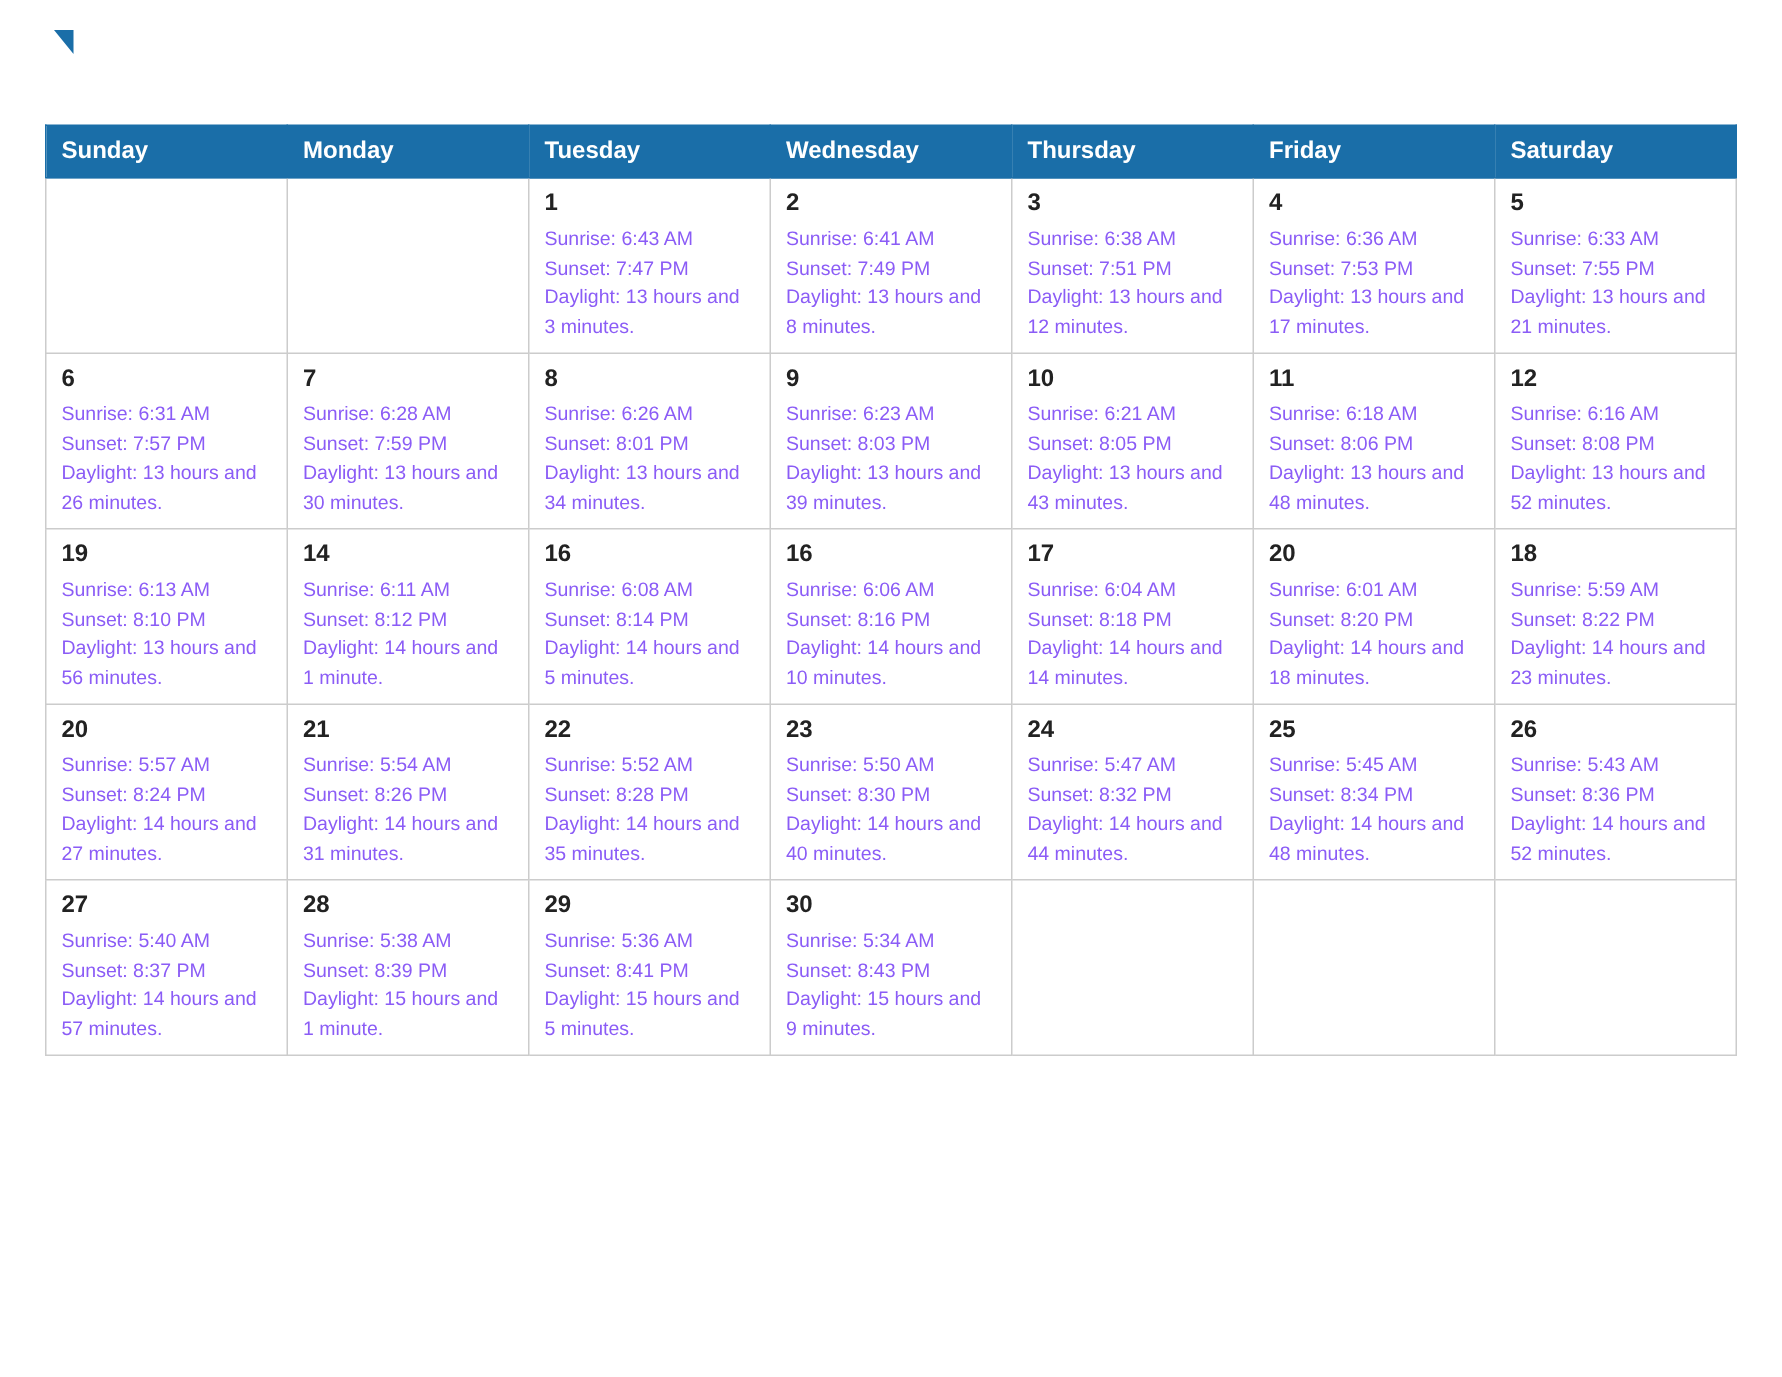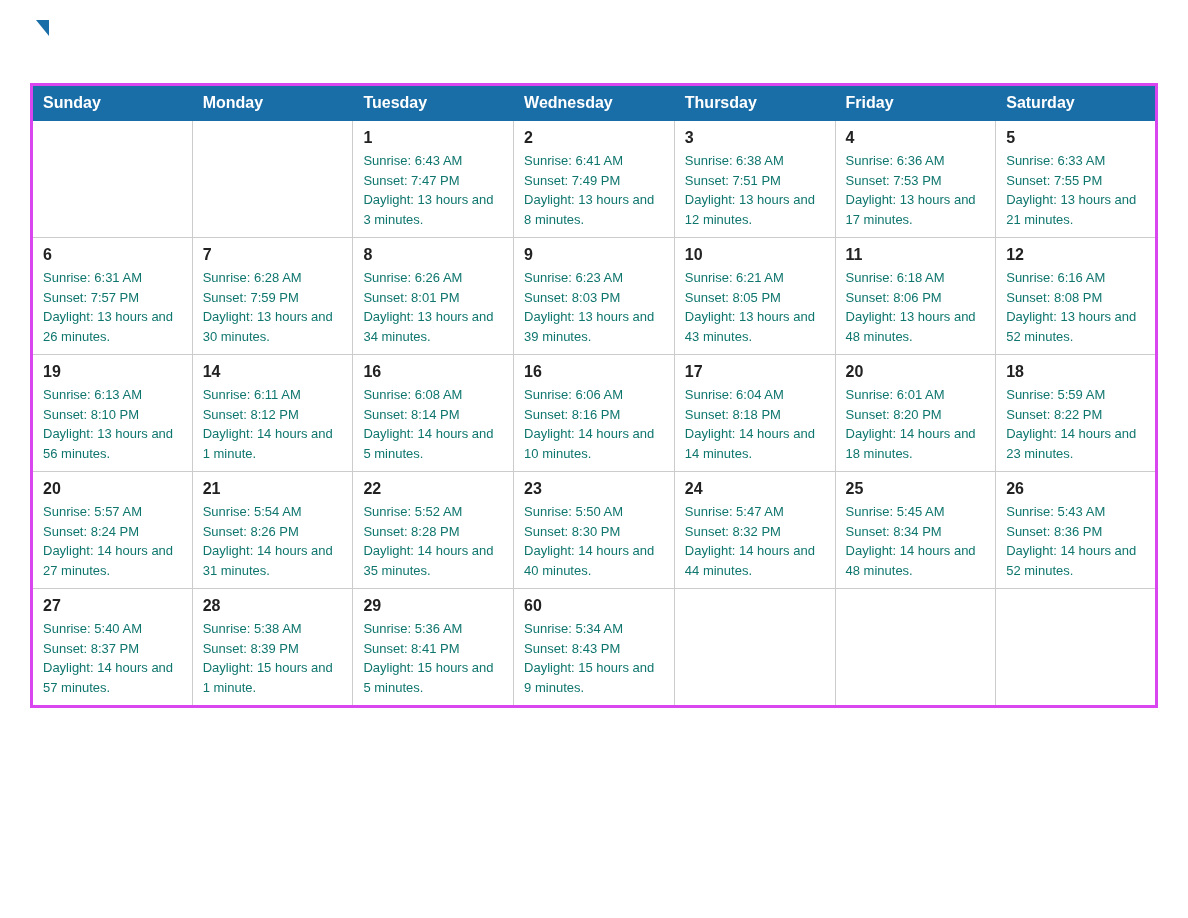--- a/index.html
+++ b/index.html
@@ -41,21 +41,21 @@
       line-height: 1.1;
     }
     .location {
       font-size: 22px;
       color: #444;
       margin-top: 4px;
     }
     .calendar {
       width: 100%;
       border-collapse: collapse;
-      border: 3px solid #d946ef;
+      border: 1px solid #d946ef;
     }
     .calendar th {
       background-color: #1a6ea8;
       color: #fff;
       padding: 8px 10px;
       text-align: left;
       font-size: 16px;
       border: 1px solid #1a6ea8;
     }
     .calendar td {
@@ -66,21 +66,21 @@
       min-height: 110px;
     }
     .day-number {
       font-size: 16px;
       font-weight: bold;
       color: #222;
       margin-bottom: 4px;
     }
     .day-info {
       font-size: 13px;
-      color: #0f766e;
+      color: #8b5cf6;
       line-height: 1.5;
     }
     .empty-cell {
       background: #fff;
     }
     tr td {
       height: 110px;
     }
     .logo-row1 {
       display: flex;
@@ -242,21 +242,21 @@
         </td>
         <td>
           <div class="day-number">28</div>
           <div class="day-info">Sunrise: 5:38 AM<br>Sunset: 8:39 PM<br>Daylight: 15 hours and 1 minute.</div>
         </td>
         <td>
           <div class="day-number">29</div>
           <div class="day-info">Sunrise: 5:36 AM<br>Sunset: 8:41 PM<br>Daylight: 15 hours and 5 minutes.</div>
         </td>
         <td>
-          <div class="day-number">60</div>
+          <div class="day-number">30</div>
           <div class="day-info">Sunrise: 5:34 AM<br>Sunset: 8:43 PM<br>Daylight: 15 hours and 9 minutes.</div>
         </td>
         <td class="empty-cell"></td>
         <td class="empty-cell"></td>
         <td class="empty-cell"></td>
       </tr>
     </tbody>
 </table>
 
 </body></html>

